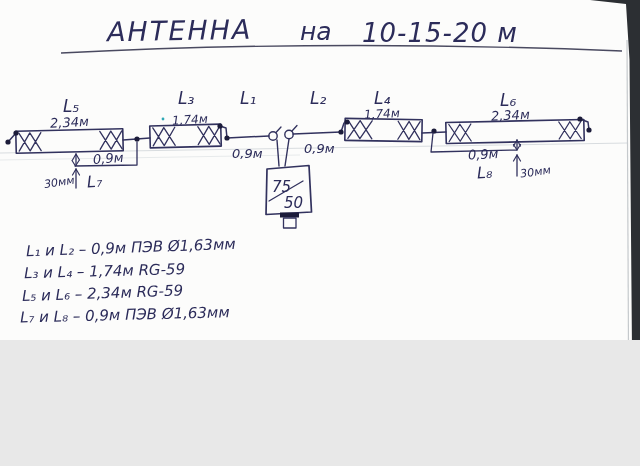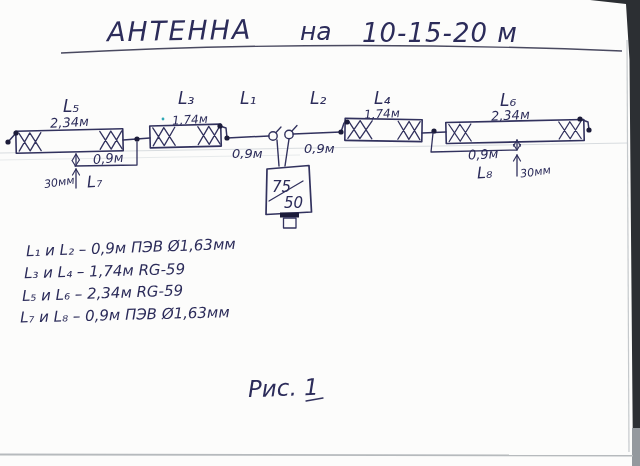--- a/index.html
+++ b/index.html
@@ -1,16 +1,16 @@
 <!DOCTYPE html>
 <html><head>
 <meta charset="utf-8">
 <style>
   html,body{margin:0;padding:0;background:#e8e8e8;}
-  #page{position:relative;width:640px;height:466px;background:#fcfcfb;overflow:hidden;
+  #page{position:relative;width:640px;height:340px;background:#fcfcfb;overflow:hidden;
         font-family:"DejaVu Sans",sans-serif;}
   svg text{font-family:"DejaVu Sans",sans-serif;font-style:italic;}
   .ink{stroke:#32325e;fill:none;stroke-linecap:round;stroke-linejoin:round;}
   .ink-t{fill:#2c2c5a;}
 </style>
 </head>
 <body>
 
 <div id="page">
 <svg width="640" height="466" viewBox="0 0 640 466">

